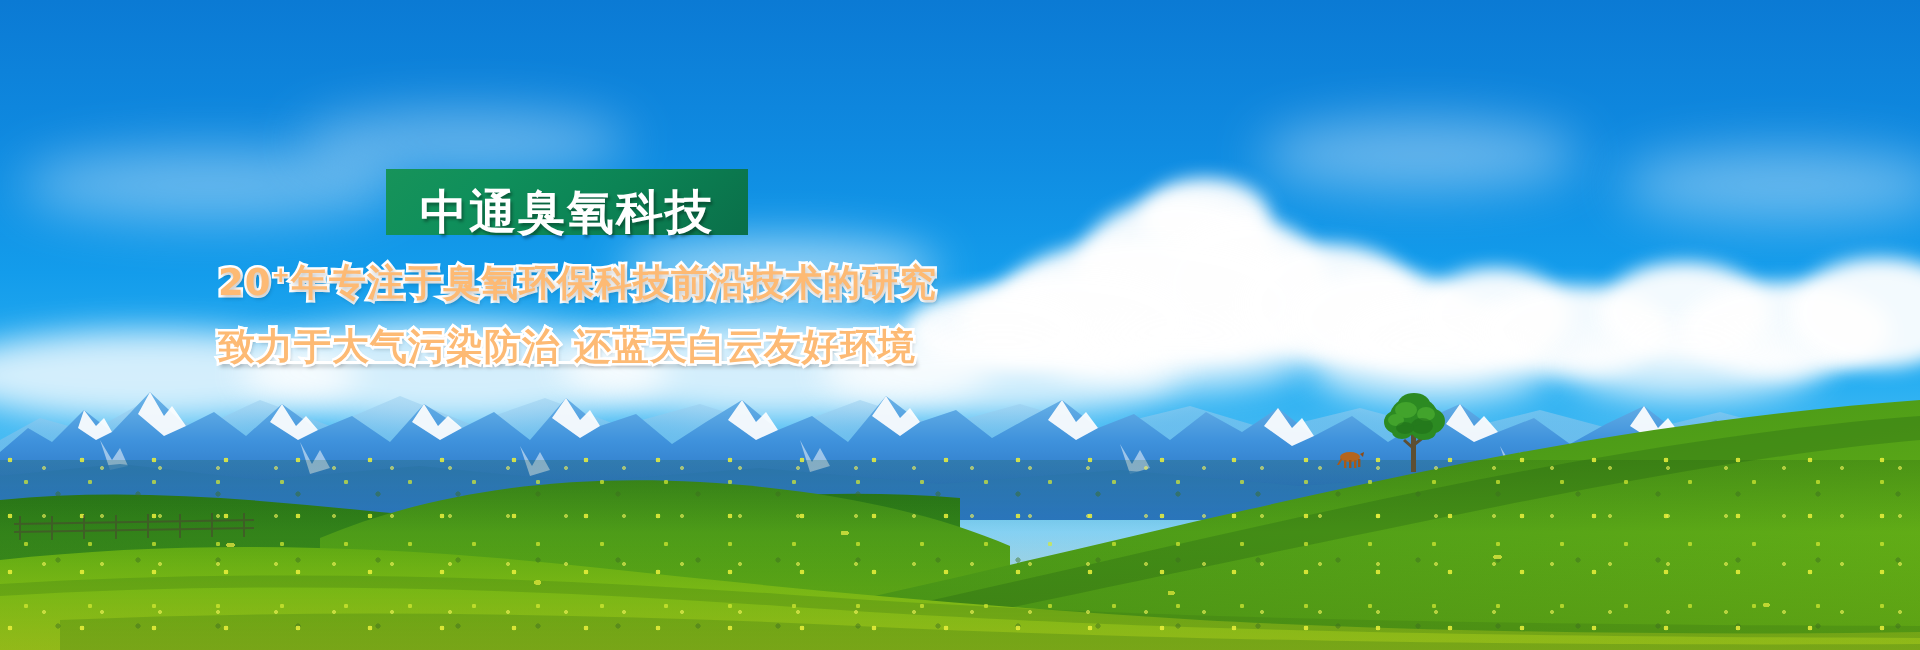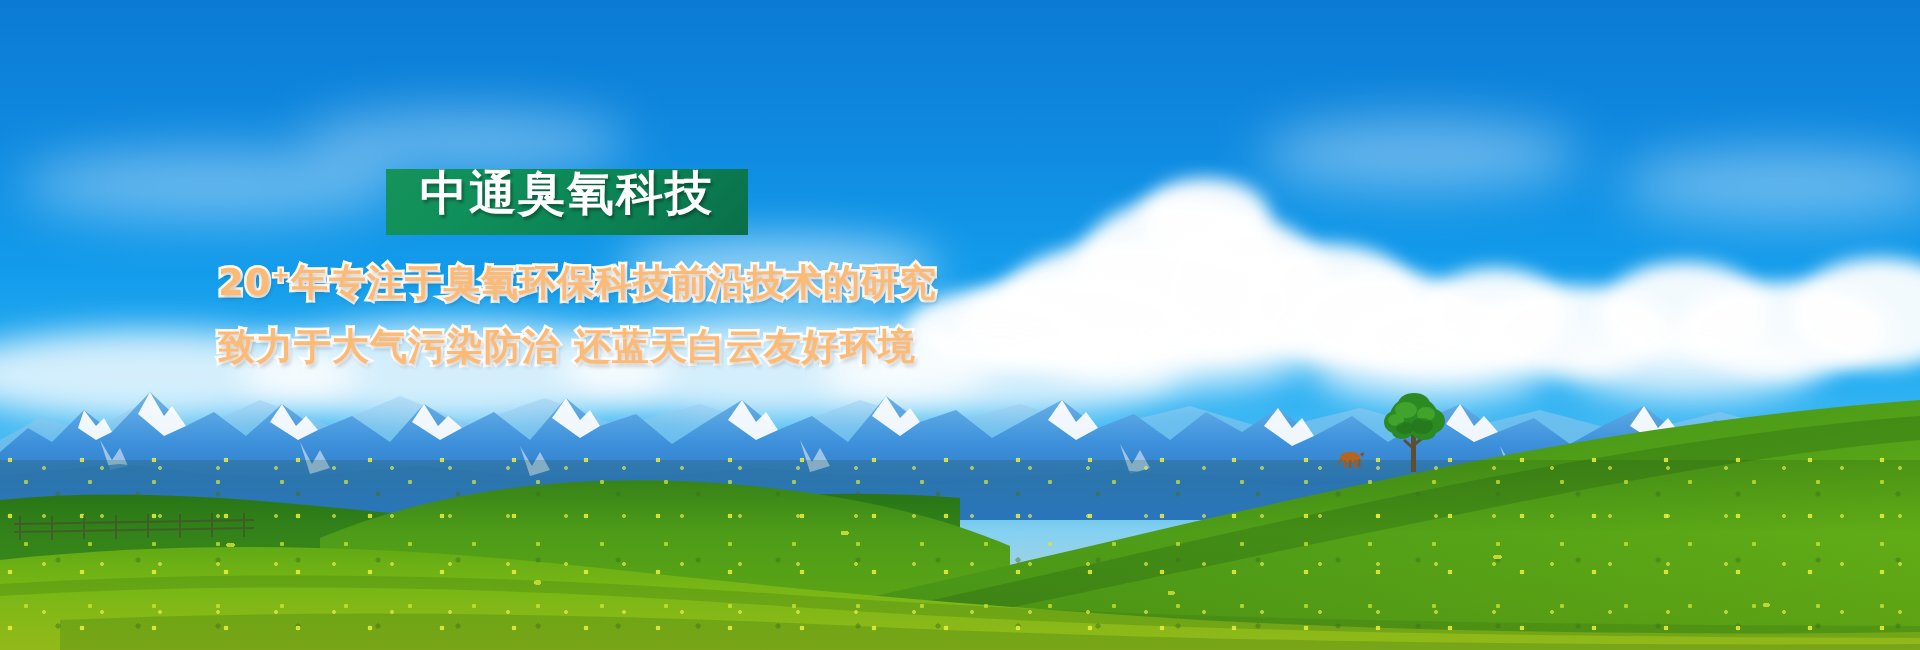--- a/index.html
+++ b/index.html
@@ -121,21 +121,21 @@
 
   
   .headline-box {
     position: absolute;
     left: 386px;
     top: 169px;
     width: 362px;
     height: 66px;
     background: linear-gradient(135deg, #17935a 0%, #0f8f5b 28%, #0c8455 58%, #0a6f49 100%);
     display: flex;
-    align-items: flex-start;
+    align-items: flex-end;
     justify-content: center;
   }
   .headline-text {
     color: #ffffff;
     font-size: 47px;
     font-weight: bold;
     letter-spacing: 2px;
     line-height: 1;
     text-shadow: 2px 3px 3px rgba(0,0,0,.32);
     white-space: nowrap;
@@ -147,21 +147,21 @@
     font-family: "DejaVu Sans", "Liberation Sans", sans-serif;
     font-weight: bold;
     color: #fdba74;
     white-space: nowrap;
     letter-spacing: 1px;
     -webkit-text-stroke: 5px #ffffff;
     paint-order: stroke fill;
     text-shadow: 2px 3px 4px rgba(0,0,0,.22);
   }
   .tagline-1 { left: 218px; top: 258px; font-size: 37px; }
-  .tagline-2 { left: 218px; top: 322px; font-size: 37px; }
+  .tagline-2 { left: 218px; top: 322px; font-size: 37px; text-decoration: underline; }
   .sup {
     font-size: 22px;
     vertical-align: super;
     -webkit-text-stroke: 4px #ffffff;
     paint-order: stroke fill;
   }
 </style>
 </head>
 <body>
 

